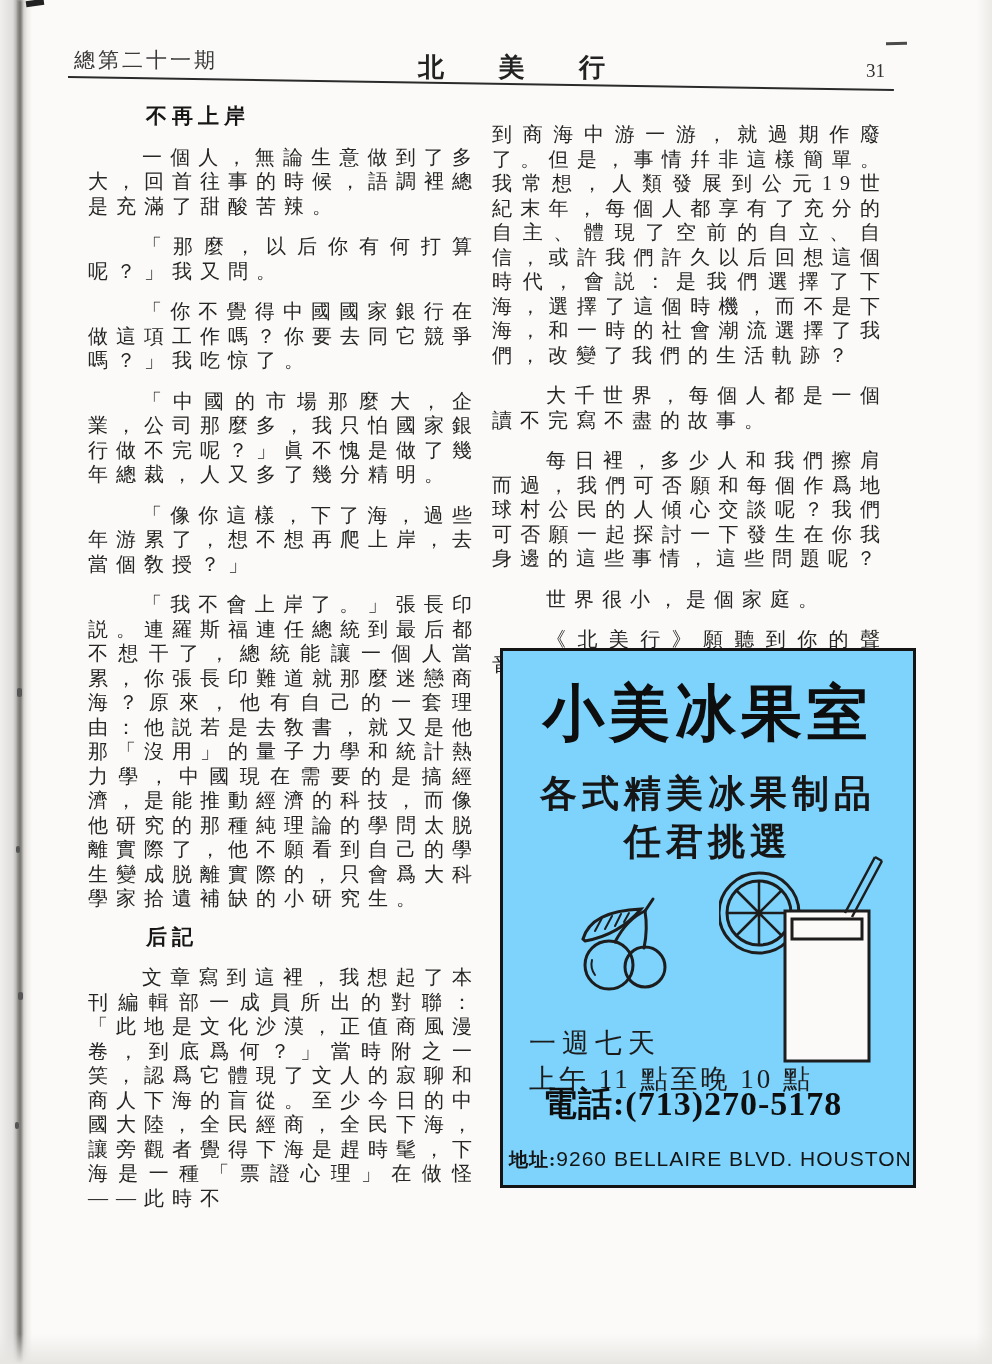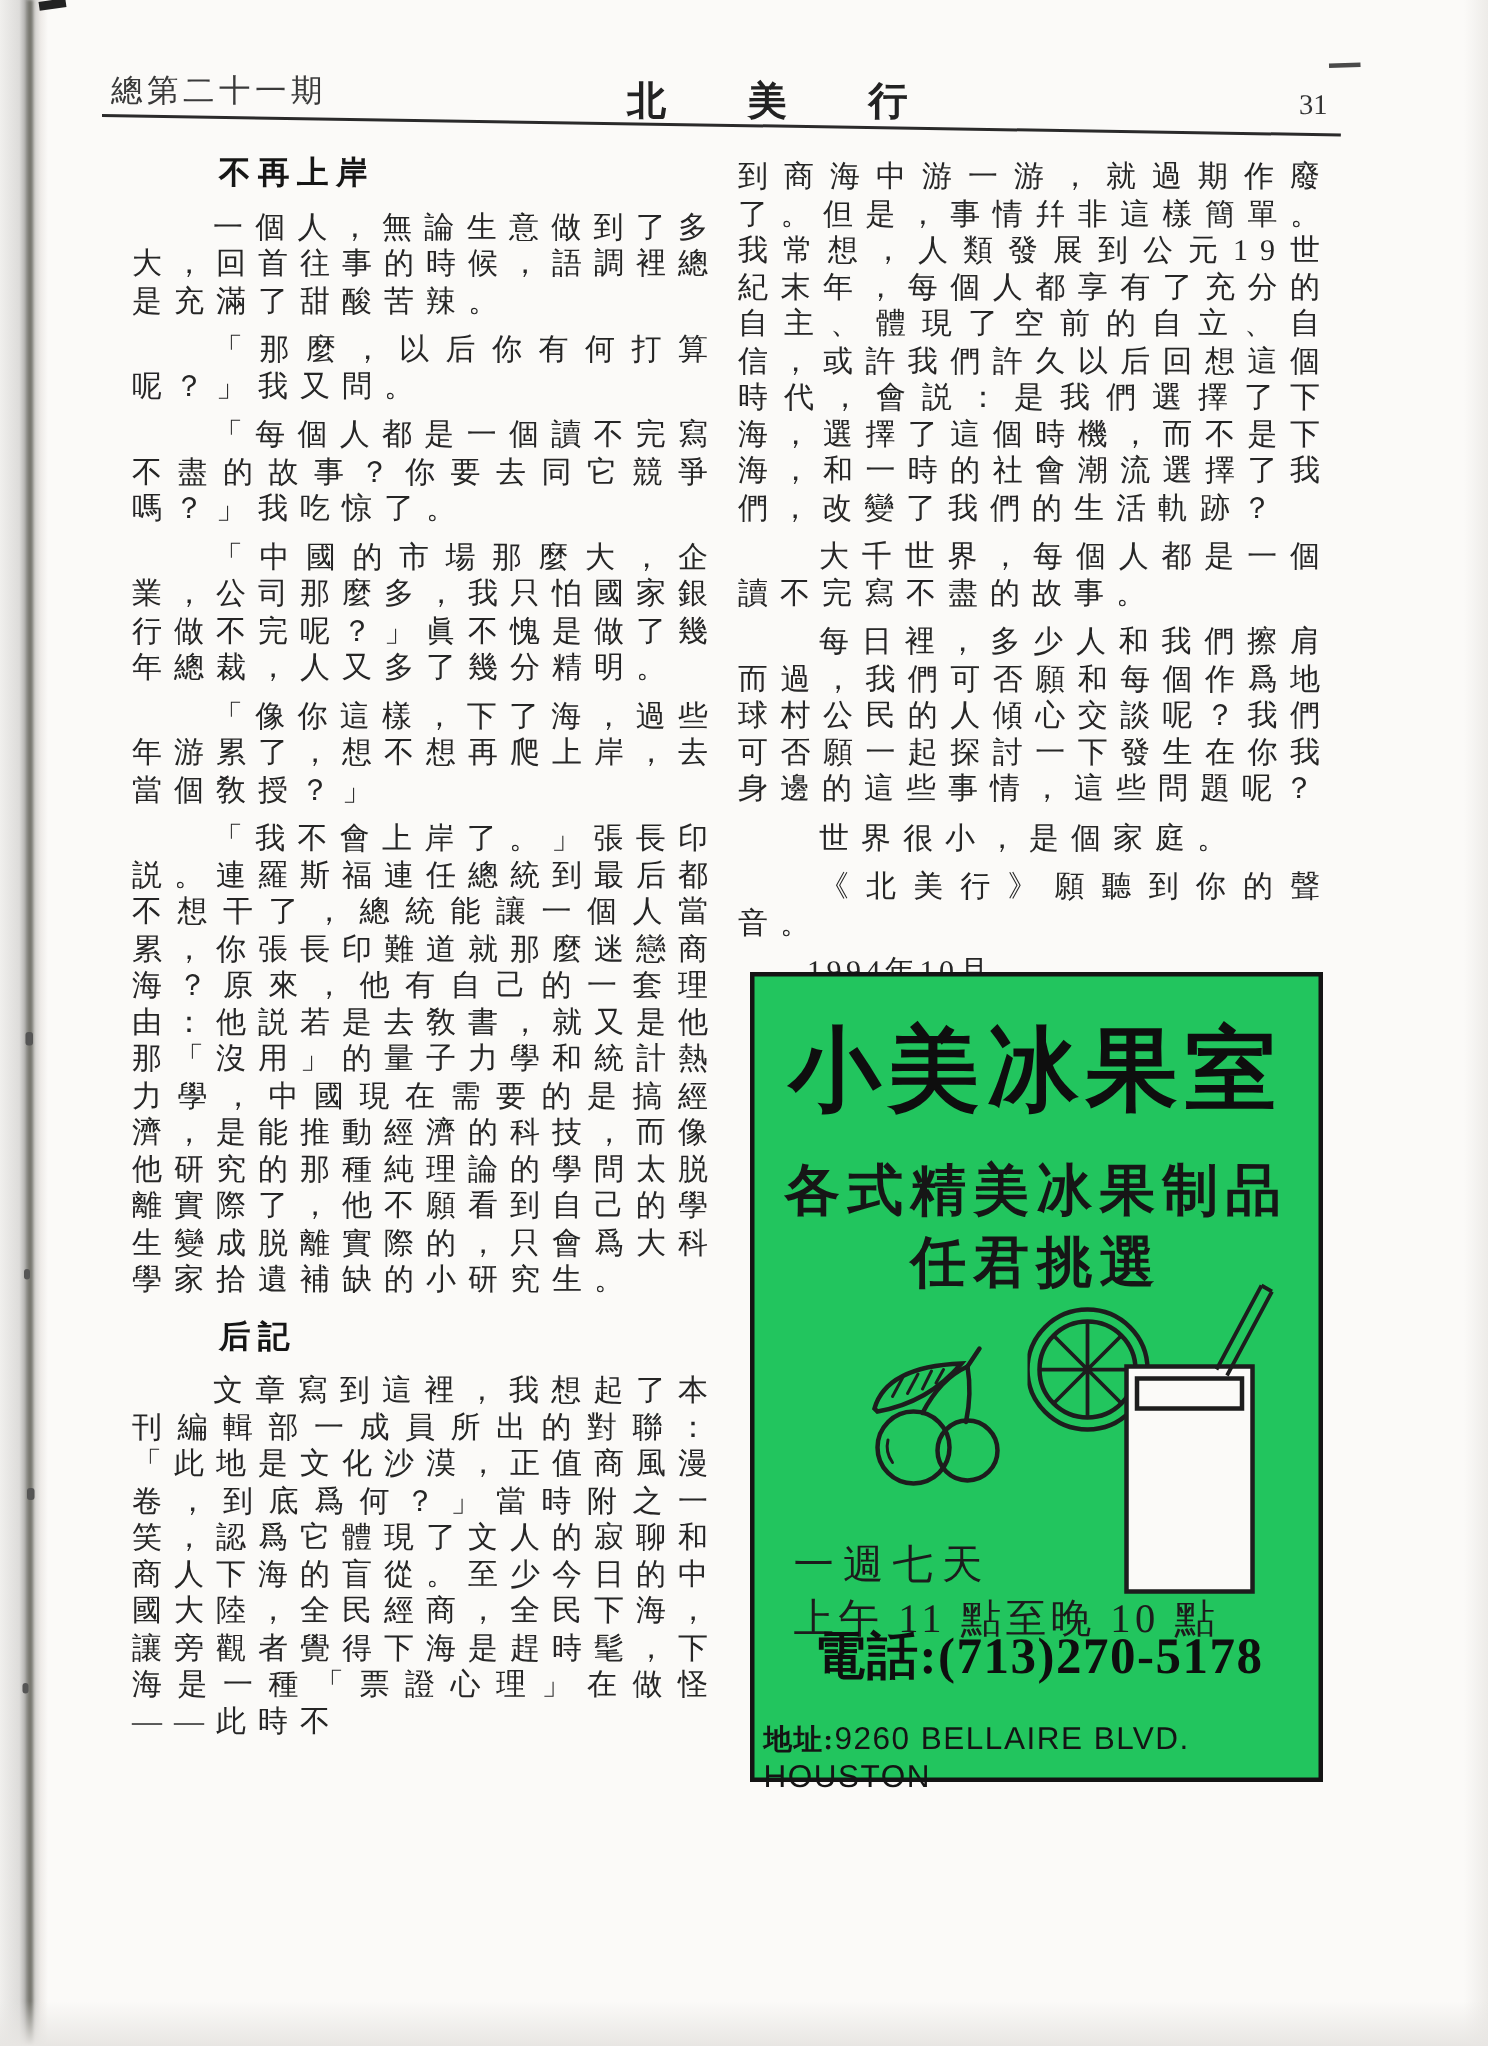--- a/index.html
+++ b/index.html
@@ -20,31 +20,31 @@
 
   
   .hdr-issue{position:absolute;left:74px;top:46px;font-size:21px;letter-spacing:3px;color:#3a3a3a;}
   .hdr-title{position:absolute;left:418px;top:50px;font-size:26px;letter-spacing:24px;color:#222;font-weight:bold;}
   .hdr-page{position:absolute;left:866px;top:60px;font-size:19px;color:#333;}
   .hdr-rule{position:absolute;left:68px;top:76px;width:826px;height:2px;background:#2a2a2a;
     transform:rotate(0.9deg);transform-origin:left center;}
 
   
   .col{position:absolute;text-align:justify;font-size:20px;line-height:24.5px;letter-spacing:8px;color:#262626;}
-  .col p{margin:0 0 8px;text-indent:2.7em;}
+  .col p{margin:16px 0 8px;text-indent:2.7em;}
   .col p.no-indent{text-indent:0;}
   .col p.date{text-indent:2.3em;letter-spacing:3px;}
   .col-left{left:88px;top:104px;width:392px;}
   .col-right{left:492px;top:106px;width:396px;}
   h2.sec{font-family:"Liberation Sans","DejaVu Sans",sans-serif;font-size:21px;font-weight:700;
     letter-spacing:5px;color:#161616;margin:0 0 11px 58px;}
   h2.sec.later{margin-top:14px;}
 
   
-  .ad{position:absolute;left:500px;top:648px;width:376px;height:534px;border:3px solid #141414;background:#22c55e;}
+  .ad{position:absolute;left:500px;top:648px;width:376px;height:534px;border:3px solid #141414;background:#7dd3fc;padding-left:34px;}
   .ad-title{position:absolute;left:0;top:22px;width:100%;text-align:center;
     font-family:"Liberation Sans","DejaVu Sans",sans-serif;font-weight:900;font-size:61px;letter-spacing:5px;color:#0e0e0e;}
   .ad-tag1{position:absolute;left:0;top:118px;width:100%;text-align:center;
     font-weight:700;font-size:37px;letter-spacing:5px;color:#161616;}
   .ad-tag2{position:absolute;left:0;top:166px;width:100%;text-align:center;
     font-weight:700;font-size:37px;letter-spacing:5px;color:#161616;}
   .ad-art{position:absolute;left:0;top:200px;width:100%;height:230px;}
   .cherries{position:absolute;left:62px;top:38px;}
   .glass{position:absolute;right:22px;top:0;}
   .ad-days{position:absolute;left:26px;top:374px;font-size:27px;letter-spacing:6px;color:#1c1c1c;}
@@ -72,21 +72,21 @@
 
   <div class="hdr-issue">總第二十一期</div>
   <div class="hdr-title">北 美 行</div>
   <div class="hdr-page">31</div>
   <div class="hdr-rule"></div>
 
   <div class="col col-left">
     <h2 class="sec">不再上岸</h2>
     <p>一個人，無論生意做到了多大，回首往事的時候，語調裡總是充滿了甜酸苦辣。</p>
     <p>「那麼，以后你有何打算呢？」我又問。</p>
-    <p>「每個人都是一個讀不完寫不盡的故事？你要去同它競爭嗎？」我吃惊了。</p>
+    <p>「你不覺得中國國家銀行在做這項工作嗎？你要去同它競爭嗎？」我吃惊了。</p>
     <p>「中國的市場那麼大，企業，公司那麼多，我只怕國家銀行做不完呢？」眞不愧是做了幾年總裁，人又多了幾分精明。</p>
     <p>「像你這樣，下了海，過些年游累了，想不想再爬上岸，去當個敎授？」</p>
     <p>「我不會上岸了。」張長印説。連羅斯福連任總統到最后都不想干了，總統能讓一個人當累，你張長印難道就那麼迷戀商海？原來，他有自己的一套理由：他説若是去敎書，就又是他那「沒用」的量子力學和統計熱力學，中國現在需要的是搞經濟，是能推動經濟的科技，而像他研究的那種純理論的學問太脱離實際了，他不願看到自己的學生變成脱離實際的，只會爲大科學家拾遺補缺的小研究生。</p>
     <h2 class="sec later">后記</h2>
     <p>文章寫到這裡，我想起了本刊編輯部一成員所出的對聯：「此地是文化沙漠，正值商風漫卷，到底爲何？」當時附之一笑，認爲它體現了文人的寂聊和商人下海的盲從。至少今日的中國大陸，全民經商，全民下海，讓旁觀者覺得下海是趕時髦，下海是一種「票證心理」在做怪——此時不</p>
   </div>
 
   <div class="col col-right">
     <p class="no-indent">到商海中游一游，就過期作廢了。但是，事情幷非這樣簡單。我常想，人類發展到公元19世紀末年，每個人都享有了充分的自主、體現了空前的自立、自信，或許我們許久以后回想這個時代，會説：是我們選擇了下海，選擇了這個時機，而不是下海，和一時的社會潮流選擇了我們，改變了我們的生活軌跡？</p>
     <p>大千世界，每個人都是一個讀不完寫不盡的故事。</p>

